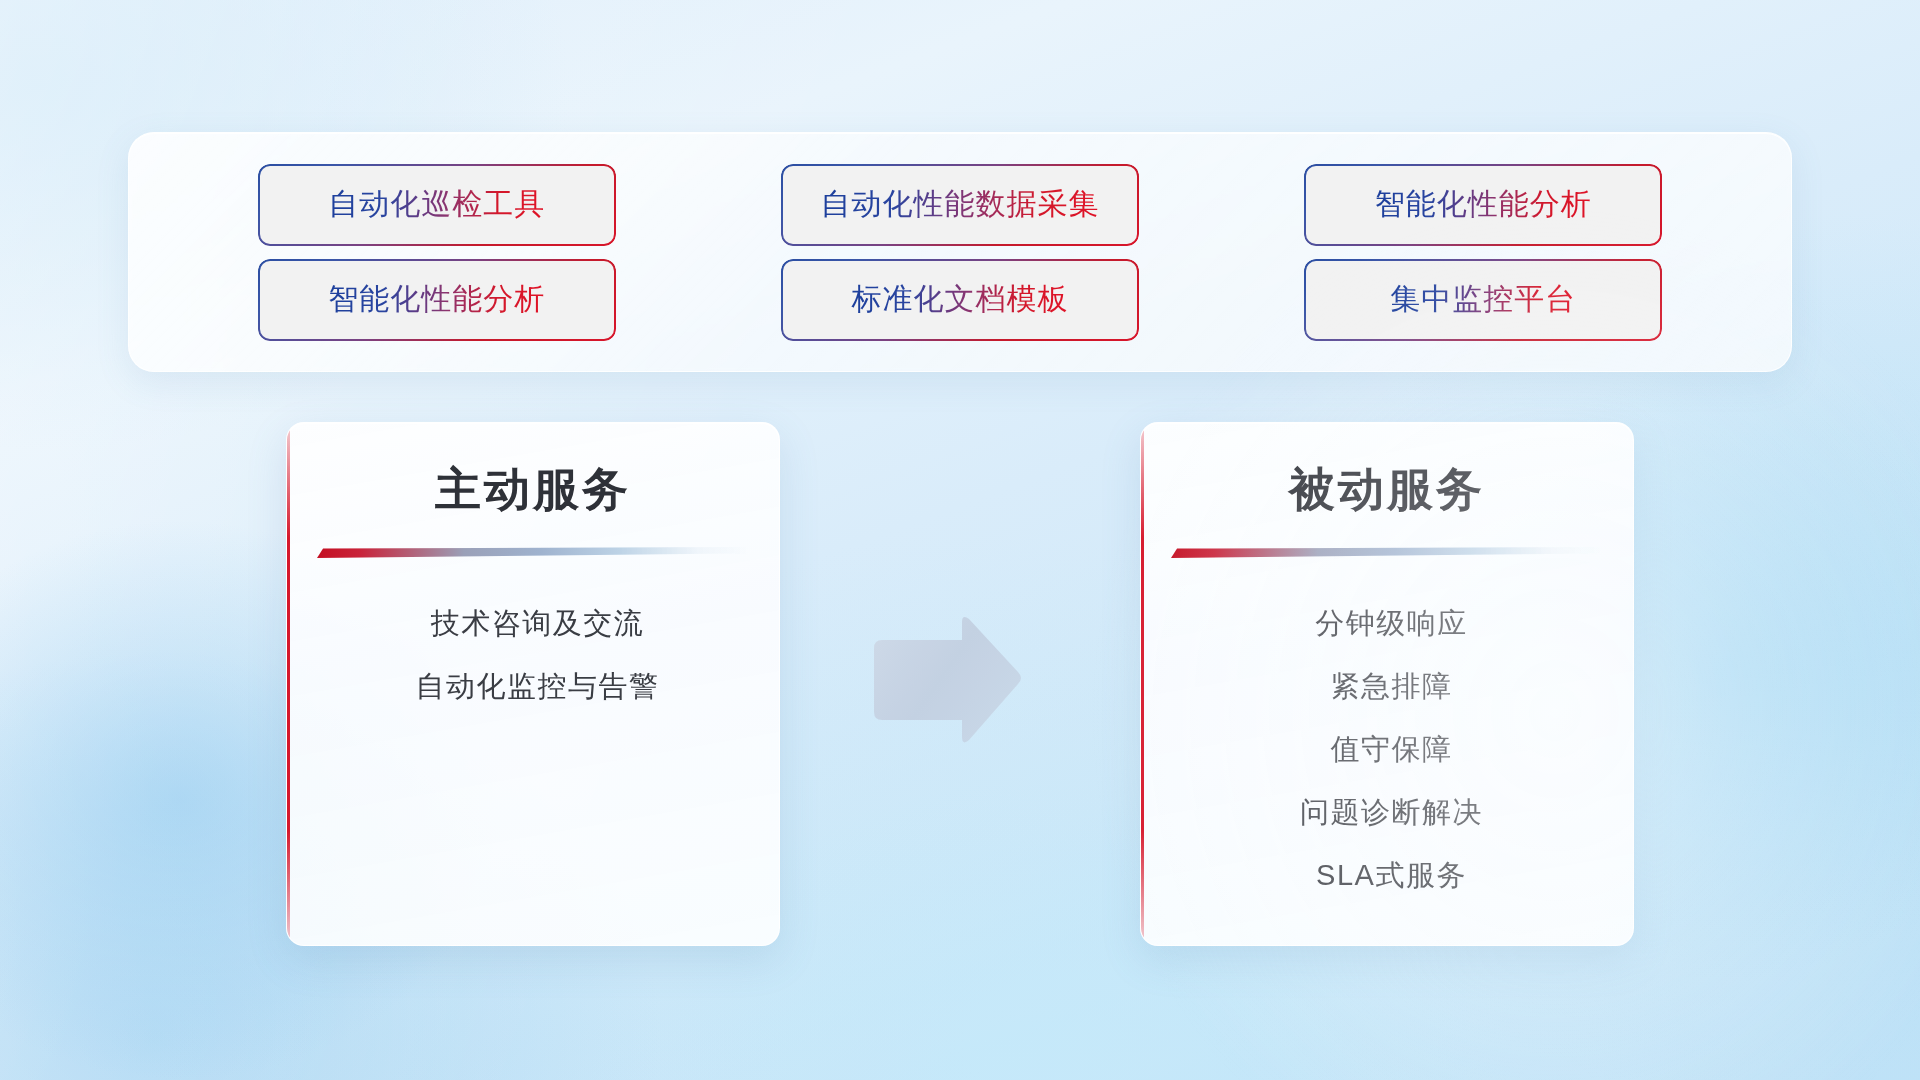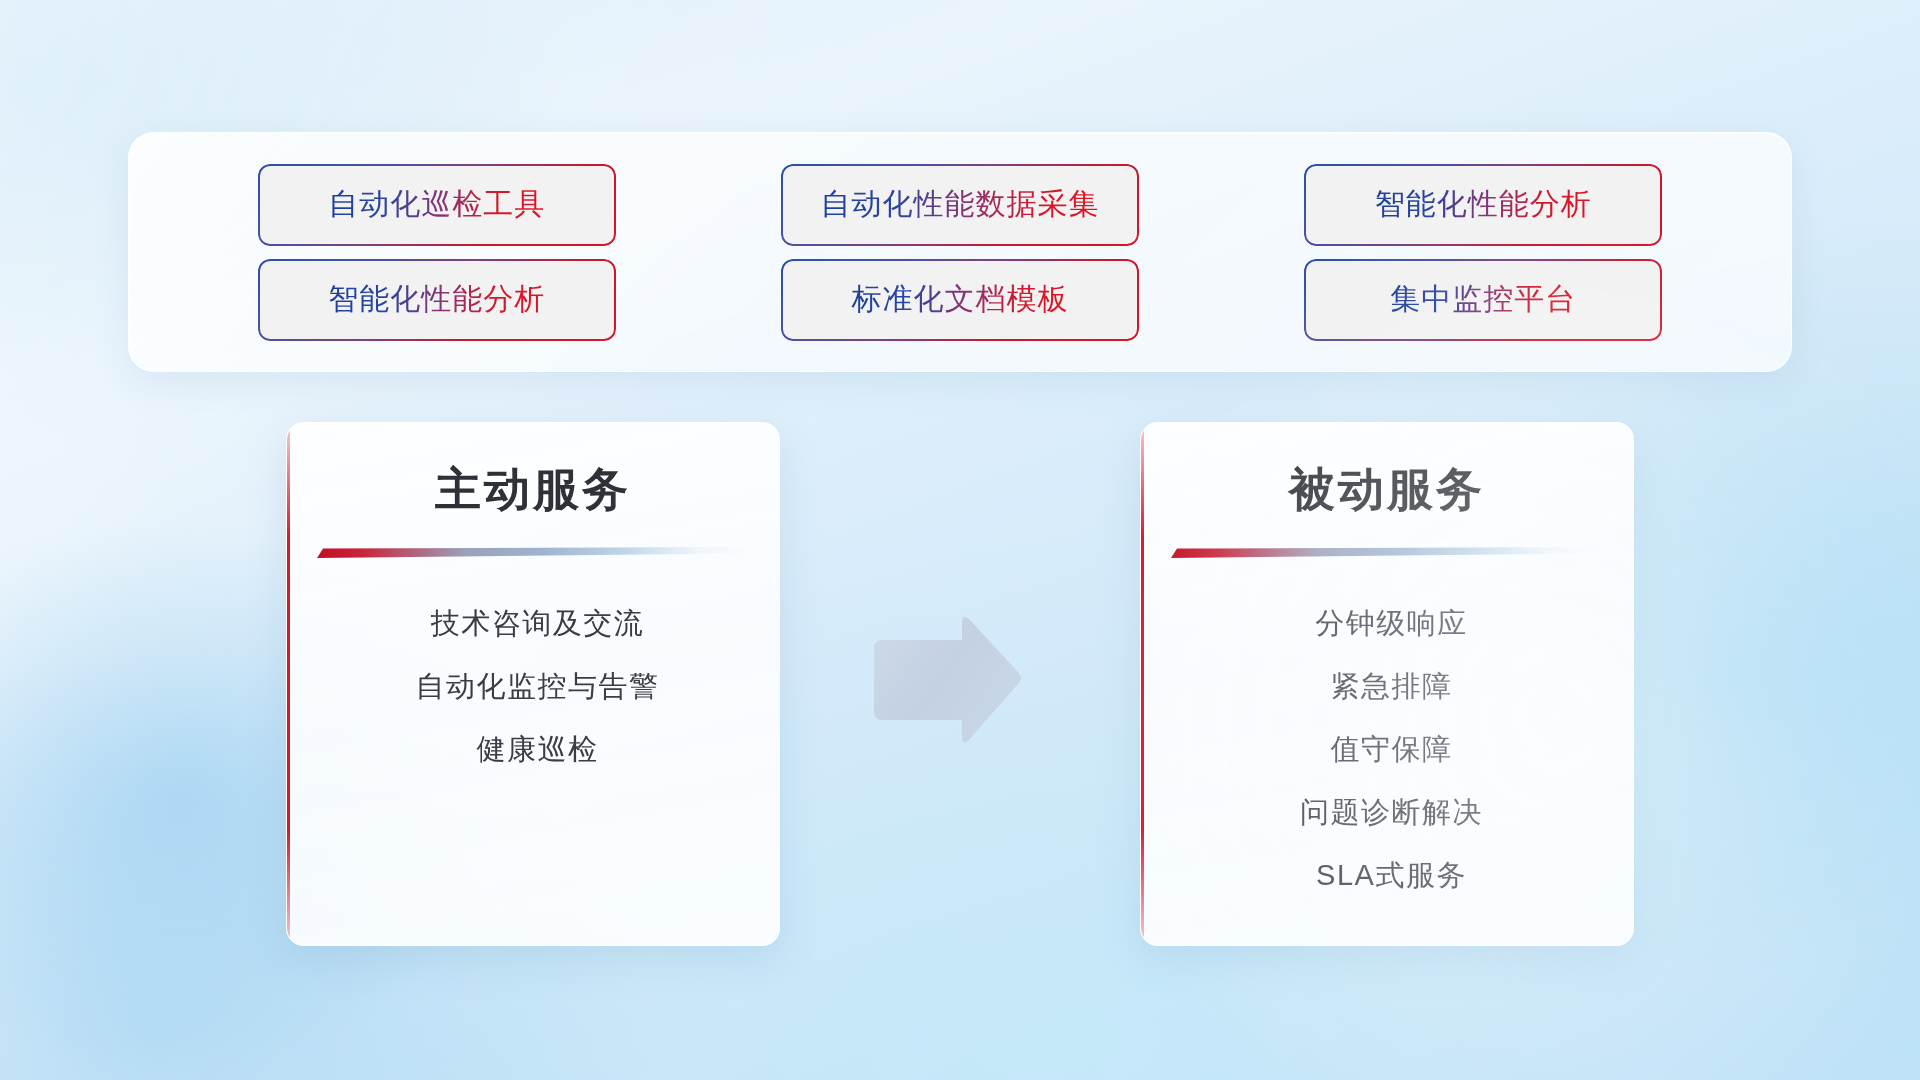--- a/index.html
+++ b/index.html
@@ -221,21 +221,20 @@
   <div class="service-card" id="card-proactive">
     <div class="card-title">主动服务</div>
 
     <div class="card-divider">
         <i></i>
       </div>
 
     <ul class="card-list">
       <li>技术咨询及交流</li>
       <li>自动化监控与告警</li>
-      <li>健康巡检</li>
     </ul>
   </div>
 
   <svg id="flow-arrow" viewBox="0 0 158 134">
     <defs>
       <linearGradient id="arrowGrad" x1="0" y1="0" x2="1" y2="0.6">
         <stop offset="0%" stop-color="#cfd9e7"></stop>
         <stop offset="55%" stop-color="#c2cfe1"></stop>
         <stop offset="100%" stop-color="#c8d6e6"></stop>
       </linearGradient>

